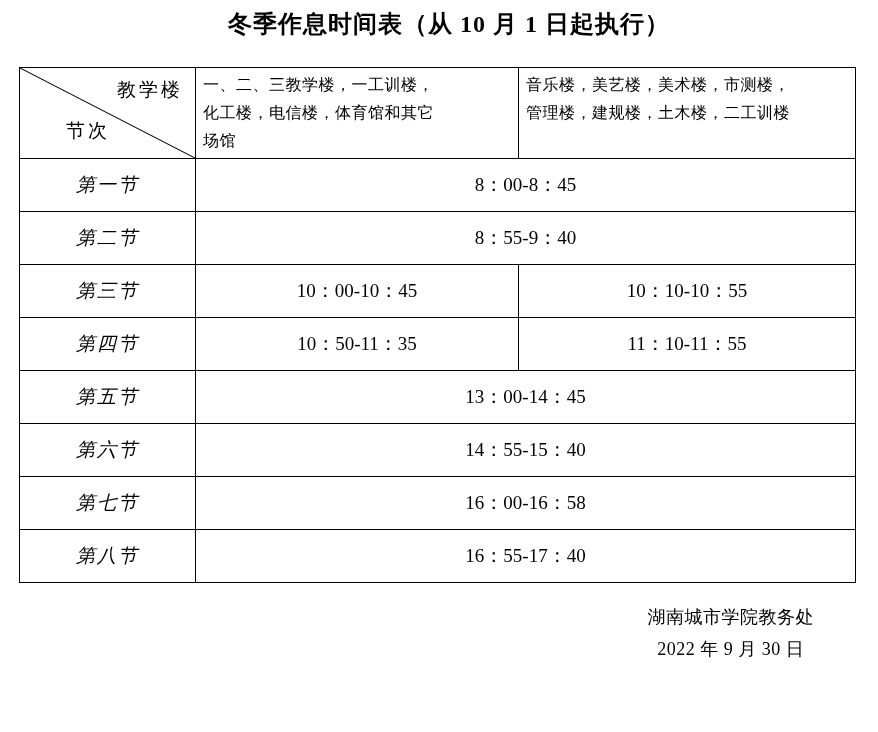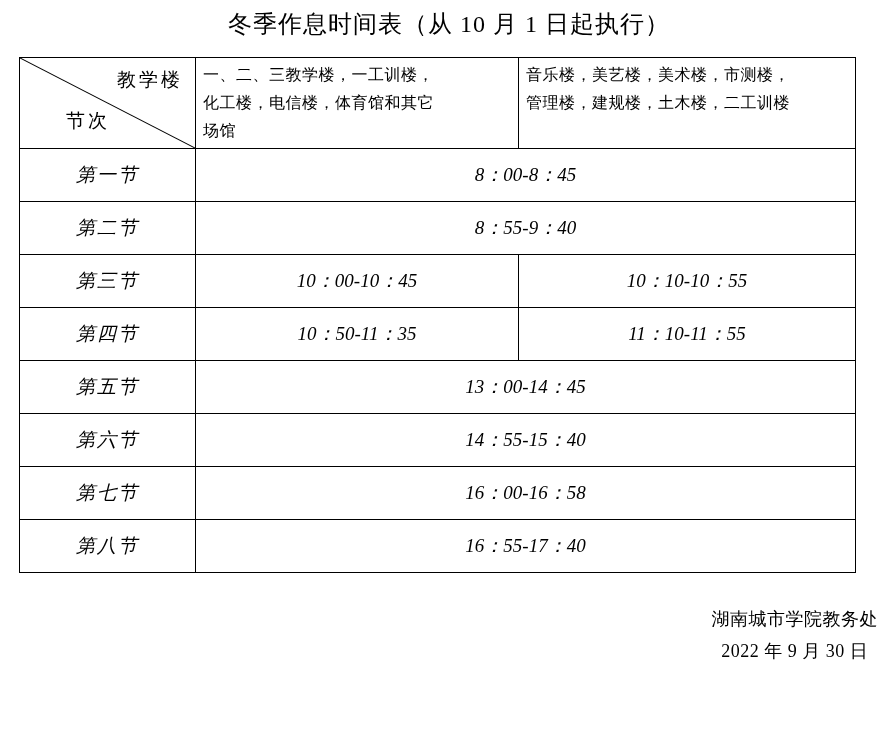--- a/index.html
+++ b/index.html
@@ -15,30 +15,30 @@
     position: relative;
     width: 878px;
     height: 732px;
     overflow: hidden;
   }
   .doc-title {
     margin: 0;
     padding-top: 9px;
     text-align: center;
     font-size: 24px;
-    font-weight: normal;
+    font-weight: bold;
     letter-spacing: 1px;
     line-height: 30px;
     padding-left: 20px;
   }
   table.schedule {
     border-collapse: collapse;
     table-layout: fixed;
     width: 836px;
-    margin: 18px 0 0 19px;
+    margin: 28px 0 0 19px;
   }
   table.schedule td {
     border: 1px solid #000000;
     box-sizing: border-box;
   }
   col.c1 { width: 176px; }
   col.c2 { width: 323px; }
   col.c3 { width: 337px; }
 
   tr.header-row td {
@@ -83,25 +83,25 @@
   }
   td.label-cell {
     text-align: center;
     font-size: 19px;
     letter-spacing: 2px;
     font-style: italic;
   }
   td.time-cell {
     text-align: center;
     font-size: 19px;
-    font-style: italic;
   }
   .footer {
-    margin-top: 30px;
+    margin-top: 18px;
     text-align: right;
+    padding-right: 64px;
   }
   .footer-inner {
     display: inline-block;
     text-align: center;
   }
   .footer-line {
     font-size: 18px;
     line-height: 32px;
     letter-spacing: 0.5px;
   }

